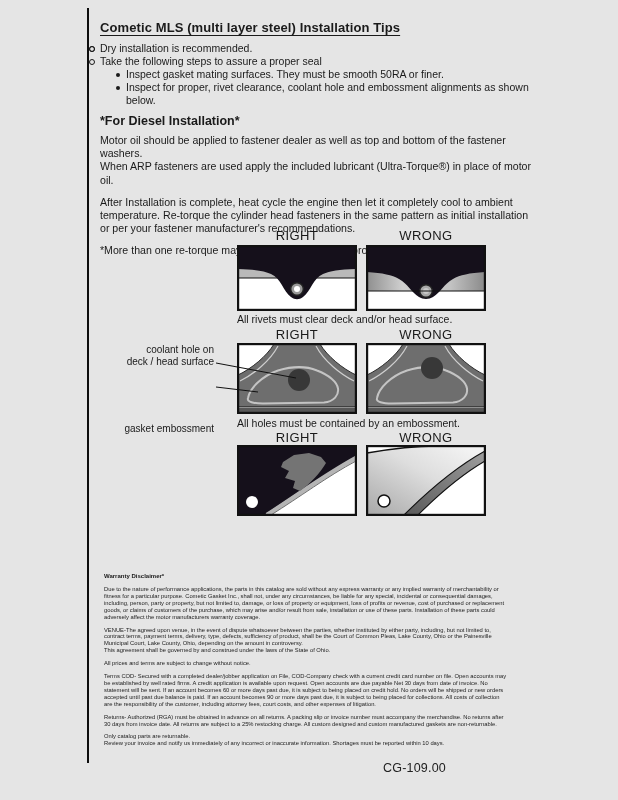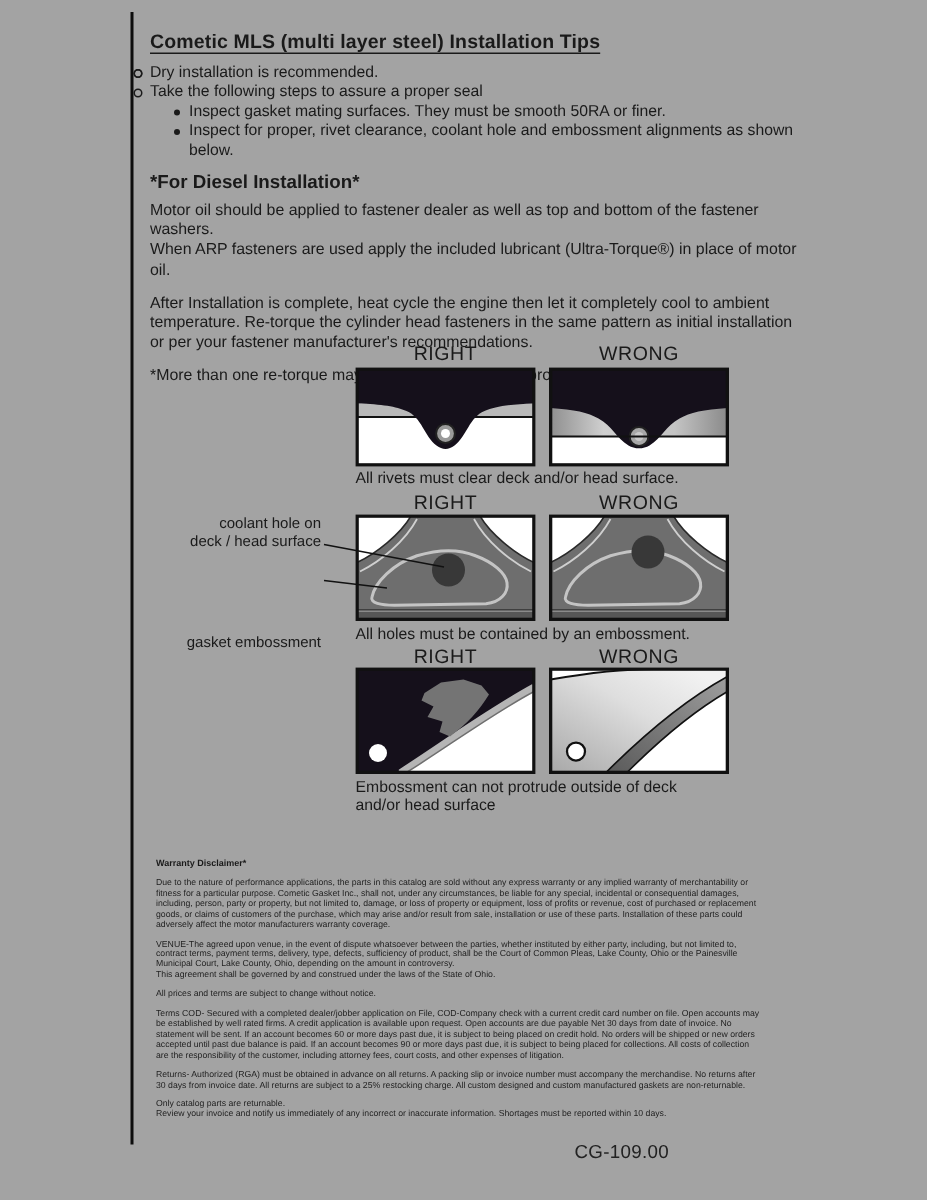--- a/index.html
+++ b/index.html
@@ -1,36 +1,36 @@
 <!DOCTYPE html>
 <html><head>
 <meta charset="utf-8">
 <style>
   html,body{margin:0;padding:0;background:#ffffff;}
-  .page{position:relative;width:618px;height:800px;background:#a3a3a3;overflow:hidden;
+  .page{position:relative;width:618px;height:800px;background:#e5e5e5;overflow:hidden;
         font-family:"Liberation Sans", sans-serif;color:#1a1a1a;}
   .vrule{position:absolute;left:87px;top:8px;width:2px;height:755px;background:#0d0d0d;}
 
   
   .tips{position:absolute;left:88px;top:20px;width:455px;}
   .title{margin:0 0 7px 12px;font-size:13px;font-weight:bold;
          text-decoration:underline;text-underline-offset:3px;letter-spacing:.1px;}
   .blist{list-style:none;margin:0;padding:0;font-size:10.5px;line-height:13px;}
   .blist li{position:relative;padding-left:12px;}
   .blist li.sub{margin-left:26px;}
   .o-marker{position:absolute;left:1px;top:4px;width:4px;height:4px;border:1px solid #1a1a1a;
             border-radius:50%;}
   .f-marker{position:absolute;left:2px;top:5px;width:4px;height:4px;background:#1a1a1a;
             border-radius:50%;}
 
   
   .diesel{position:absolute;left:100px;top:114px;width:440px;}
   .diesel h2{margin:0 0 6px 0;font-size:12.5px;font-weight:bold;}
   .diesel p{margin:0 0 9px 0;font-size:10.6px;line-height:13.2px;}
-  .pre{white-space:pre-line;}
+  .pre{white-space:pre-line;margin-left:48px;}
 
   
   .dg-label{position:absolute;width:120px;text-align:center;font-size:13px;letter-spacing:.4px;}
   .dg-box{position:absolute;line-height:0;}
   .dg-cap{position:absolute;font-size:10.5px;line-height:12px;}
   .callout{position:absolute;font-size:10px;line-height:11.5px;text-align:right;}
   .overlay{position:absolute;left:0;top:0;pointer-events:none;}
 
   
   .warranty{position:absolute;left:104px;top:573px;width:428px;}
@@ -177,22 +177,20 @@
       </defs>
       <rect x="1" y="1" width="118" height="69" fill="#ffffff"></rect>
       <path d="M1,8 C30,3 50,1 70,1 L119,1 V6 C90,22 60,48 38,70 L1,70 Z" fill="url(#g3a)"></path>
       <path d="M1,8 C30,3 50,1 70,1" stroke="#111" stroke-width="1.3" fill="none"></path>
       <path d="M38,70 C60,48 90,22 119,6 L119,16 C95,30 70,52 52,70 Z" fill="url(#g3b)" stroke="#111" stroke-width="1.1"></path>
       <circle cx="18" cy="56" r="6" fill="#ffffff" stroke="#111" stroke-width="1.5"></circle>
       <rect x="1" y="1" width="118" height="69" fill="none" stroke="#111" stroke-width="2.4"></rect>
     </svg>
   </div>
 
-  <div class="dg-cap pre" style="left:237px;top:519px;width:320px;">Embossment can not protrude outside of deck
-and/or head surface</div>
 
   <svg class="overlay" width="618" height="800" viewBox="0 0 618 800">
     <line x1="216" y1="363" x2="296" y2="378" stroke="#111" stroke-width="1"></line>
     <line x1="216" y1="387" x2="258" y2="392" stroke="#111" stroke-width="1"></line>
   </svg>
 
   <div class="warranty">
     <div class="w-head">Warranty Disclaimer*</div>
     <p class="wp pre">Due to the nature of performance applications, the parts in this catalog are sold without any express warranty or any implied warranty of merchantability or
 fitness for a particular purpose.  Cometic Gasket Inc., shall not, under any circumstances, be liable for any special, incidental or consequential damages,

